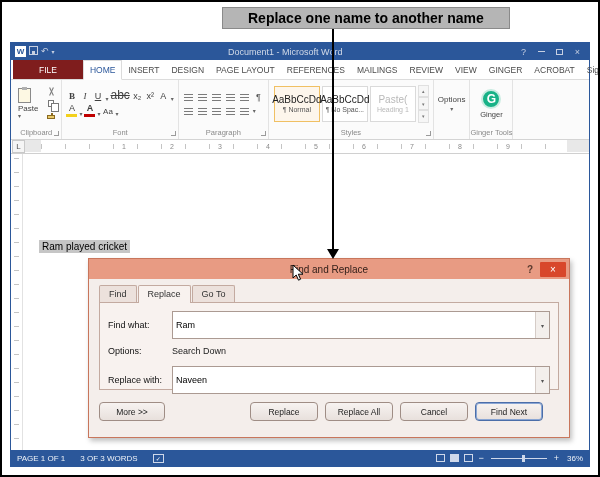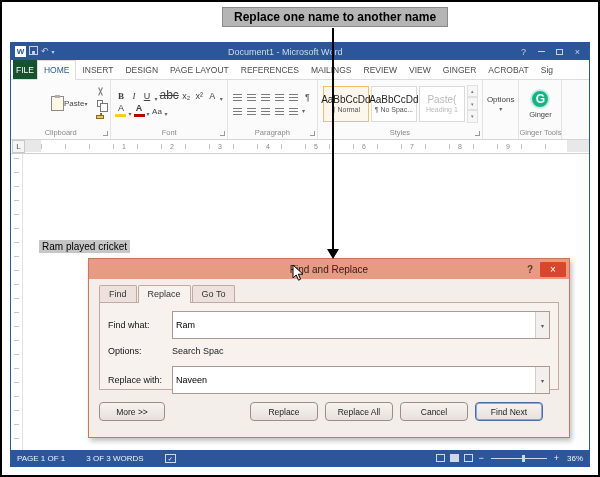--- a/index.html
+++ b/index.html
@@ -1,21 +1,21 @@
 <!DOCTYPE html>
 <html><head>
 <meta charset="utf-8">
 <style>
   *{margin:0;padding:0;box-sizing:border-box;}
   body{font-family:"Liberation Sans",sans-serif;background:#fff;}
   #screen{position:relative;width:600px;height:477px;background:#fff;border:2px solid #000;overflow:hidden;}
 
   
   .banner{position:absolute;left:220px;top:5px;background:#b5b5b5;border:1px solid #8a8a8a;color:#000;
-          font-weight:bold;font-size:12px;padding:2px 11px;z-index:70;}
+          font-weight:bold;font-size:14px;padding:2px 25px;z-index:70;}
   .arrow-line{position:absolute;left:330px;top:26px;width:2px;height:222px;background:#000;z-index:60;}
   .arrow-head{position:absolute;left:325px;top:247px;width:0;height:0;border-left:6px solid transparent;
           border-right:6px solid transparent;border-top:10px solid #000;z-index:60;}
 
   
   .window{position:absolute;left:8px;top:40px;right:8px;bottom:8px;border:1px solid #2b579a;
           display:flex;flex-direction:column;background:#fff;}
 
   .titlebar{height:17px;background:#2b579a;display:flex;align-items:center;gap:3px;padding:0 4px;flex:none;}
   .appicon{width:11px;height:11px;background:#fff;color:#2b579a;font-size:8px;font-weight:bold;
@@ -25,31 +25,31 @@
   .save-glyph::after{content:"";position:absolute;bottom:0;left:2px;width:3px;height:3px;background:#c7d0e2;}
   .qat-dd{font-size:6px;}
   .wtitle{flex:1;text-align:center;color:#d2dae8;font-size:9px;white-space:nowrap;overflow:hidden;}
   .winctl{color:#c7d0e2;width:15px;height:100%;display:flex;align-items:center;justify-content:center;font-size:9px;flex:none;}
   .min-glyph{width:7px;height:1px;background:#c7d0e2;display:inline-block;}
   .max-glyph{width:7px;height:6px;border:1px solid #c7d0e2;display:inline-block;}
 
   
   .tabrow{height:20px;background:#fff;display:flex;align-items:stretch;padding-left:2px;border-bottom:1px solid #dcdcdc;flex:none;}
   .tab{font-size:8.5px;color:#4a4a4a;padding:0 6px;display:flex;align-items:center;white-space:nowrap;}
-  .tab.file{background:#14532d;color:#fff;padding:0 3px;}
+  .tab.file{background:#7f1d1d;color:#fff;padding:0 26px;}
   .tab.active{color:#2b579a;border:1px solid #dcdcdc;border-bottom:1px solid #fff;background:#fff;margin-bottom:-1px;}
 
   
   .ribbon{height:60px;background:#fbfbfb;border-bottom:1px solid #d4d4d4;display:flex;flex:none;}
   .group{display:flex;flex-direction:column;border-right:1px solid #e3e3e3;position:relative;}
   .gbody{flex:1;display:flex;align-items:center;padding:2px 4px;}
   .glabel{height:12px;font-size:7.5px;color:#8a8a8a;text-align:center;line-height:12px;white-space:nowrap;}
   .launcher{position:absolute;right:2px;bottom:3px;width:5px;height:5px;border-right:1px solid #9a9a9a;border-bottom:1px solid #9a9a9a;}
 
-  .paste-btn{display:flex;flex-direction:row;align-items:center;font-size:8px;color:#444;padding:1px 3px;margin-left:33px;}
+  .paste-btn{display:flex;flex-direction:column;align-items:flex-start;font-size:8px;color:#444;padding:1px 3px;}
   .clip-icon{width:13px;height:15px;border:1px solid #8a8a8a;background:#fdf8e3;position:relative;margin-bottom:1px;}
   .clip-icon::before{content:"";position:absolute;top:-2px;left:3px;width:5px;height:3px;background:#b0b0b0;}
   .dd{font-size:6px;color:#666;line-height:1;}
   .mini-col{display:flex;flex-direction:column;gap:3px;margin-left:4px;}
   .mini{width:12px;height:10px;display:flex;align-items:center;justify-content:center;}
   .cut-shape{width:8px;height:8px;position:relative;}
   .cut-shape::before,.cut-shape::after{content:"";position:absolute;left:4px;top:0;width:1px;height:9px;background:#777;}
   .cut-shape::before{transform:rotate(25deg);} .cut-shape::after{transform:rotate(-25deg);}
   .copy-shape{width:6px;height:7px;border:1px solid #777;background:#fff;position:relative;}
   .copy-shape::after{content:"";position:absolute;left:2px;top:2px;width:6px;height:7px;border:1px solid #777;background:#fff;}
@@ -102,21 +102,21 @@
 
   
   .docarea{flex:1;position:relative;background:#fff;overflow:hidden;}
   .vruler{position:absolute;left:0;top:0;bottom:0;width:12px;background:#fff;border-right:1px solid #e2e2e2;}
   .vruler::before{content:"";position:absolute;left:3px;right:3px;top:4px;bottom:4px;
       background:repeating-linear-gradient(to bottom,#c4c4c4 0 1px,transparent 1px 14px);}
   .doctext{position:absolute;left:28px;top:86px;font-size:10px;color:#000;background:#c6c6c6;padding:1px 3px;}
 
   
   .statusbar{height:16px;background:#2b579a;color:#eef2f8;font-size:8px;display:flex;align-items:center;
-      padding:0 6px;gap:21px;flex:none;}
+      padding:0 6px;gap:15px;flex:none;}
   .proof{width:11px;height:9px;border:1px solid #cfd8ea;font-size:6px;color:#fff;display:flex;align-items:center;justify-content:center;}
   .sb-right{margin-left:auto;display:flex;align-items:center;gap:5px;}
   .view-icon{width:9px;height:8px;border:1px solid #cfd8ea;}
   .view-icon.active{background:#cfd8ea;}
   .zoomtxt{font-size:9px;line-height:1;}
   .zoom-slider{width:56px;height:1px;background:#cfd8ea;position:relative;margin:0 2px;}
   .thumb{position:absolute;left:55%;top:-3px;width:3px;height:7px;background:#cfd8ea;}
   .zoom-pct{margin-left:3px;}
 
   
@@ -365,21 +365,21 @@
     <div class="dpage">
       <div class="drow">
         <span class="dlabel">Find what:</span>
         <div class="combo">
           <span class="combo-val">Ram</span>
           <span class="combo-dd">▾</span>
         </div>
       </div>
       <div class="drow opts">
         <span class="dlabel">Options:</span>
-        <span class="dval">Search Spac</span>
+        <span class="dval">Search Down</span>
       </div>
       <div class="drow">
         <span class="dlabel">Replace with:</span>
         <div class="combo">
           <span class="combo-val">Naveen</span>
           <span class="combo-dd">▾</span>
         </div>
       </div>
     </div>
     <div class="dbuttons">

